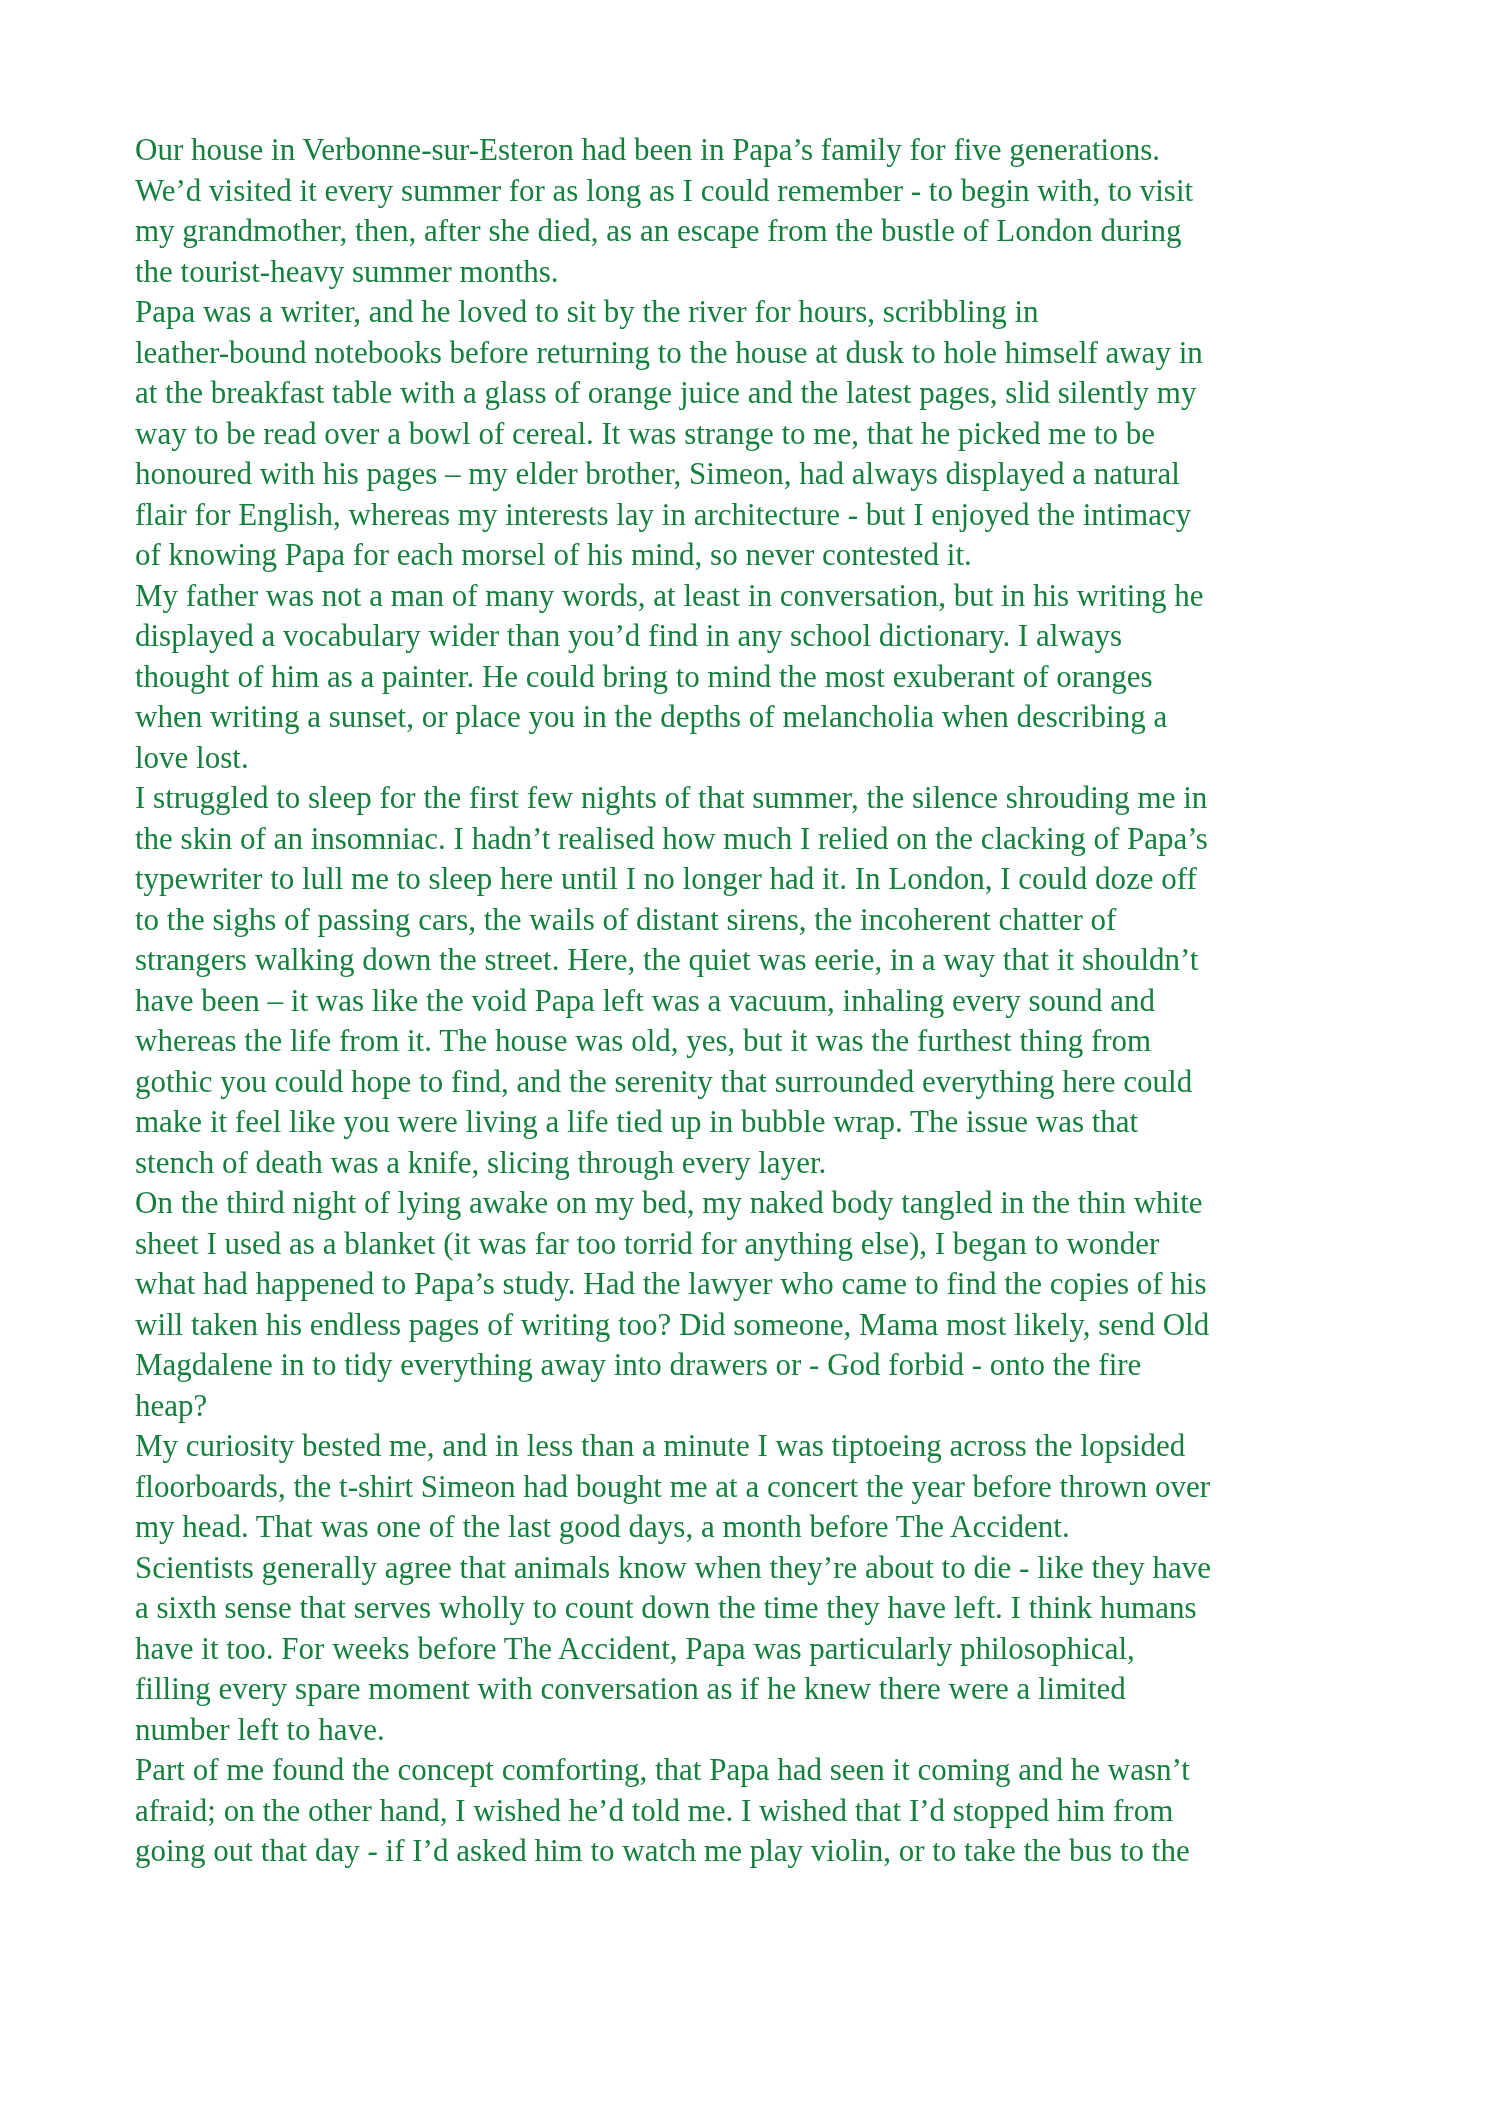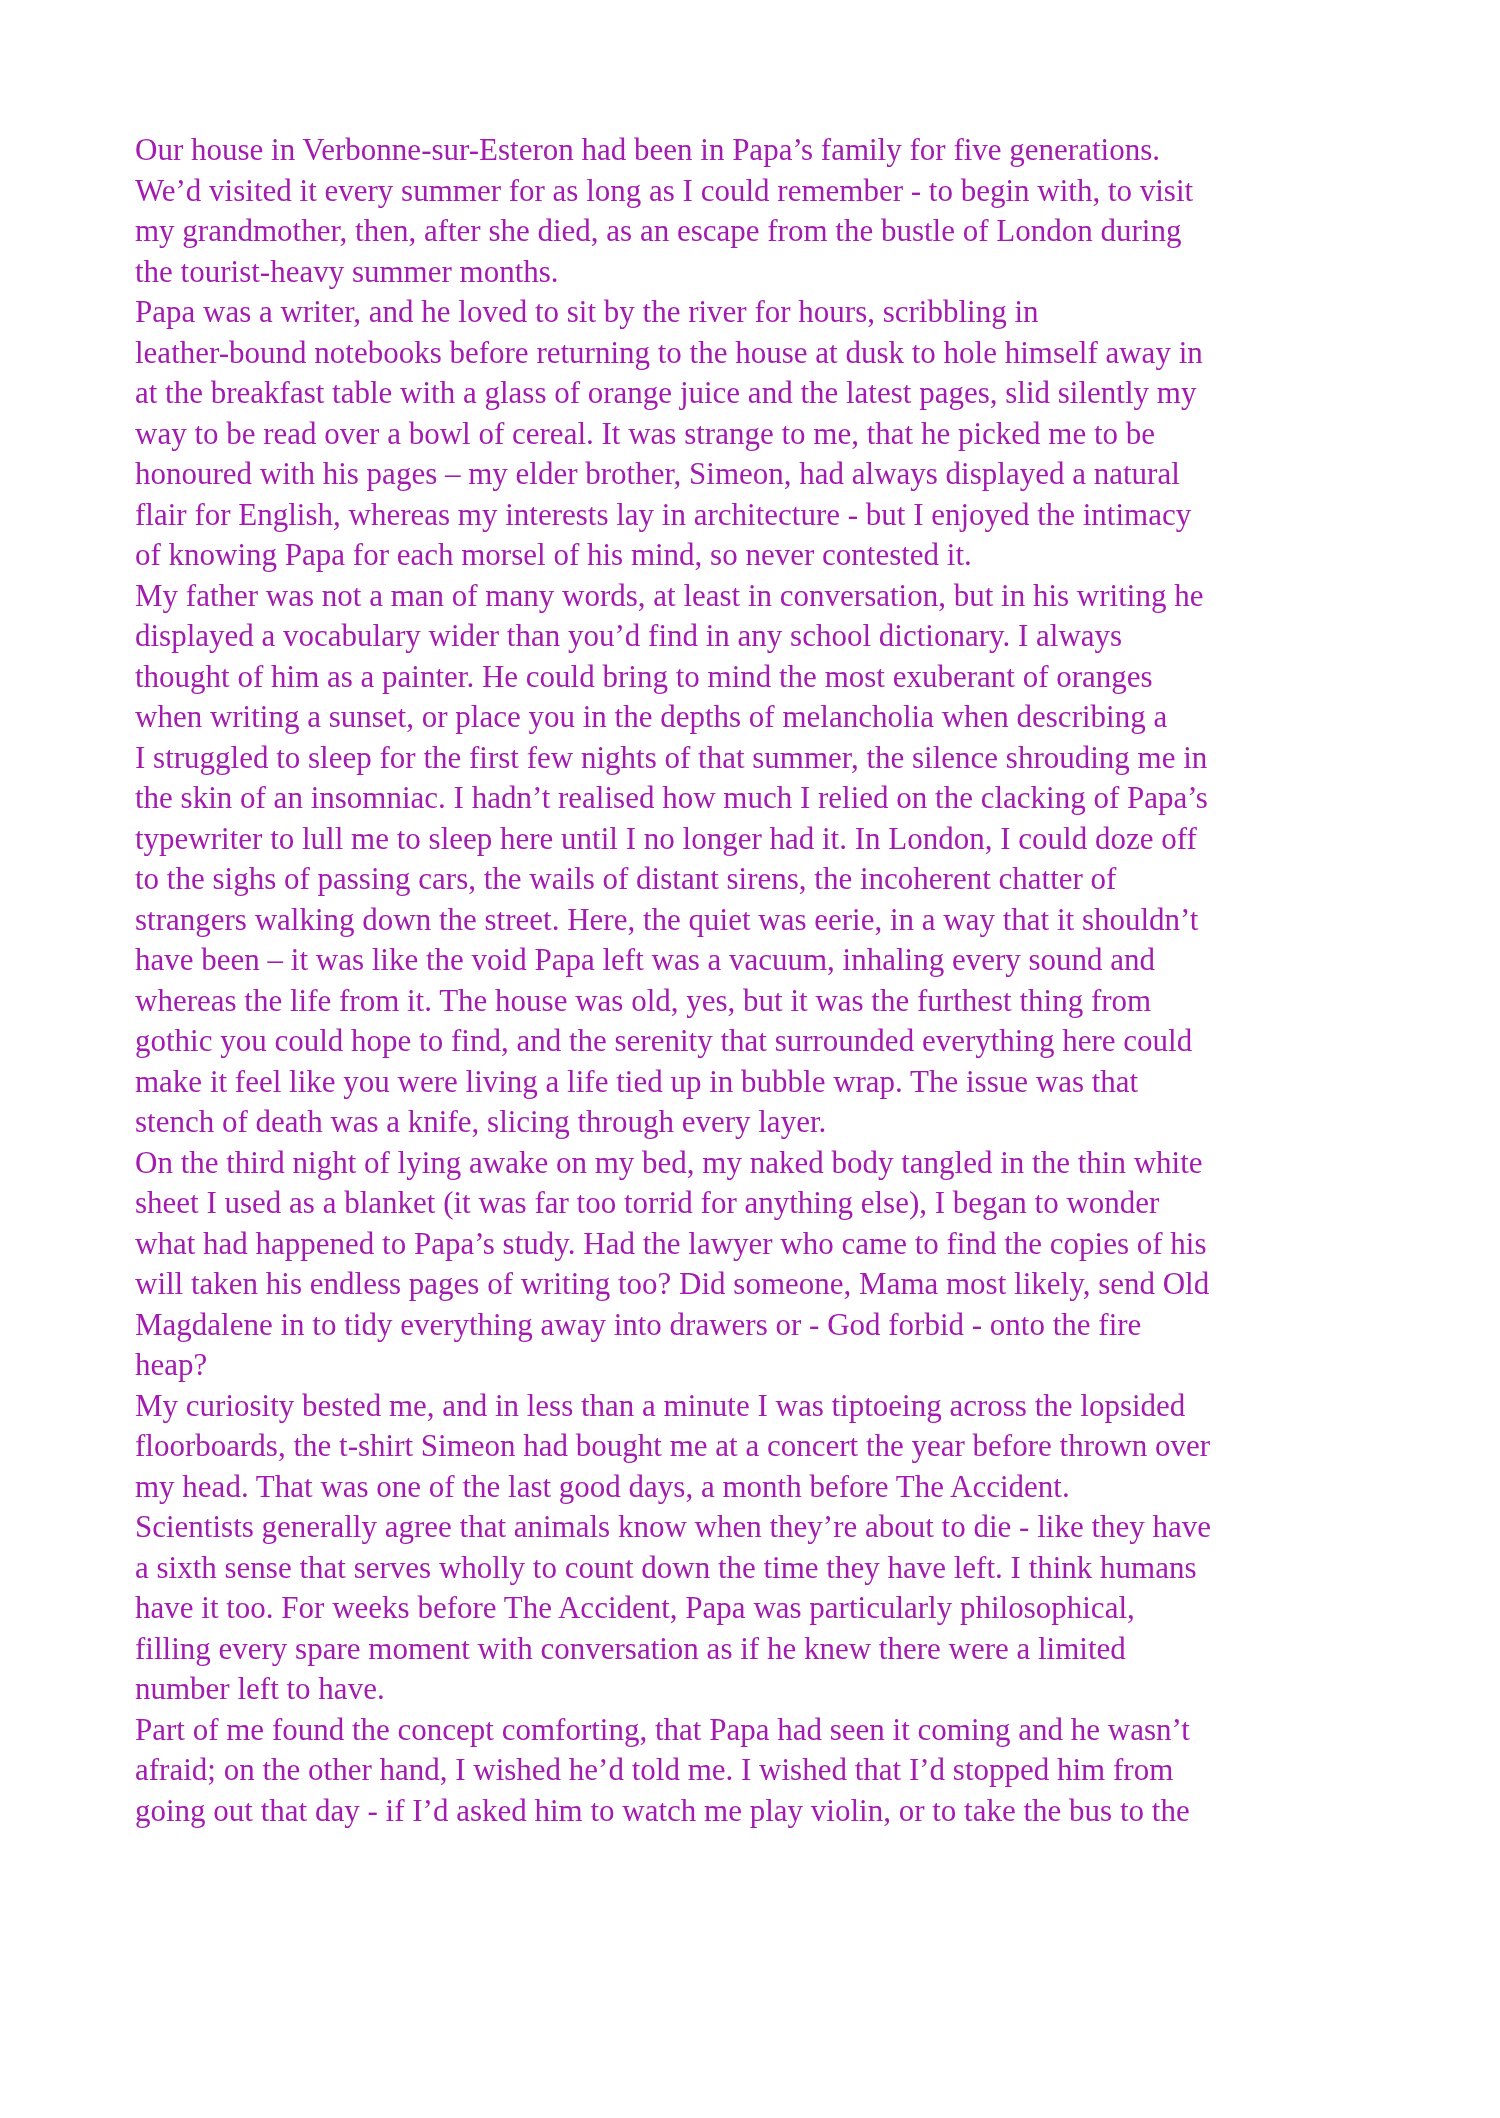--- a/index.html
+++ b/index.html
@@ -12,21 +12,21 @@
     width: 1500px;
     height: 2118px;
     background: #ffffff;
     overflow: hidden;
   }
   .text-block {
     position: absolute;
     left: 135px;
     top: 130px;
     width: 1330px;
-    color: #a21caf;
+    color: #15803d;
     font-family: "Liberation Serif", "DejaVu Serif", serif;
     font-size: 31px;
     line-height: 40.5px;
     font-weight: 400;
   }
   .text-block p {
     margin: 0;
     padding: 0;
   }
   .line {
@@ -52,20 +52,21 @@
         <span class="line">way to be read over a bowl of cereal. It was strange to me, that he picked me to be</span>
         <span class="line">honoured with his pages – my elder brother, Simeon, had always displayed a natural</span>
         <span class="line">flair for English, whereas my interests lay in architecture - but I enjoyed the intimacy</span>
         <span class="line">of knowing Papa for each morsel of his mind, so never contested it.</span>
       </p>
       <p>
         <span class="line">My father was not a man of many words, at least in conversation, but in his writing he</span>
         <span class="line">displayed a vocabulary wider than you’d find in any school dictionary. I always</span>
         <span class="line">thought of him as a painter. He could bring to mind the most exuberant of oranges</span>
         <span class="line">when writing a sunset, or place you in the depths of melancholia when describing a</span>
+        <span class="line">love lost.</span>
       </p>
       <p>
         <span class="line">I struggled to sleep for the first few nights of that summer, the silence shrouding me in</span>
         <span class="line">the skin of an insomniac. I hadn’t realised how much I relied on the clacking of Papa’s</span>
         <span class="line">typewriter to lull me to sleep here until I no longer had it. In London, I could doze off</span>
         <span class="line">to the sighs of passing cars, the wails of distant sirens, the incoherent chatter of</span>
         <span class="line">strangers walking down the street. Here, the quiet was eerie, in a way that it shouldn’t</span>
         <span class="line">have been – it was like the void Papa left was a vacuum, inhaling every sound and</span>
         <span class="line">whereas the life from it. The house was old, yes, but it was the furthest thing from</span>
         <span class="line">gothic you could hope to find, and the serenity that surrounded everything here could</span>

